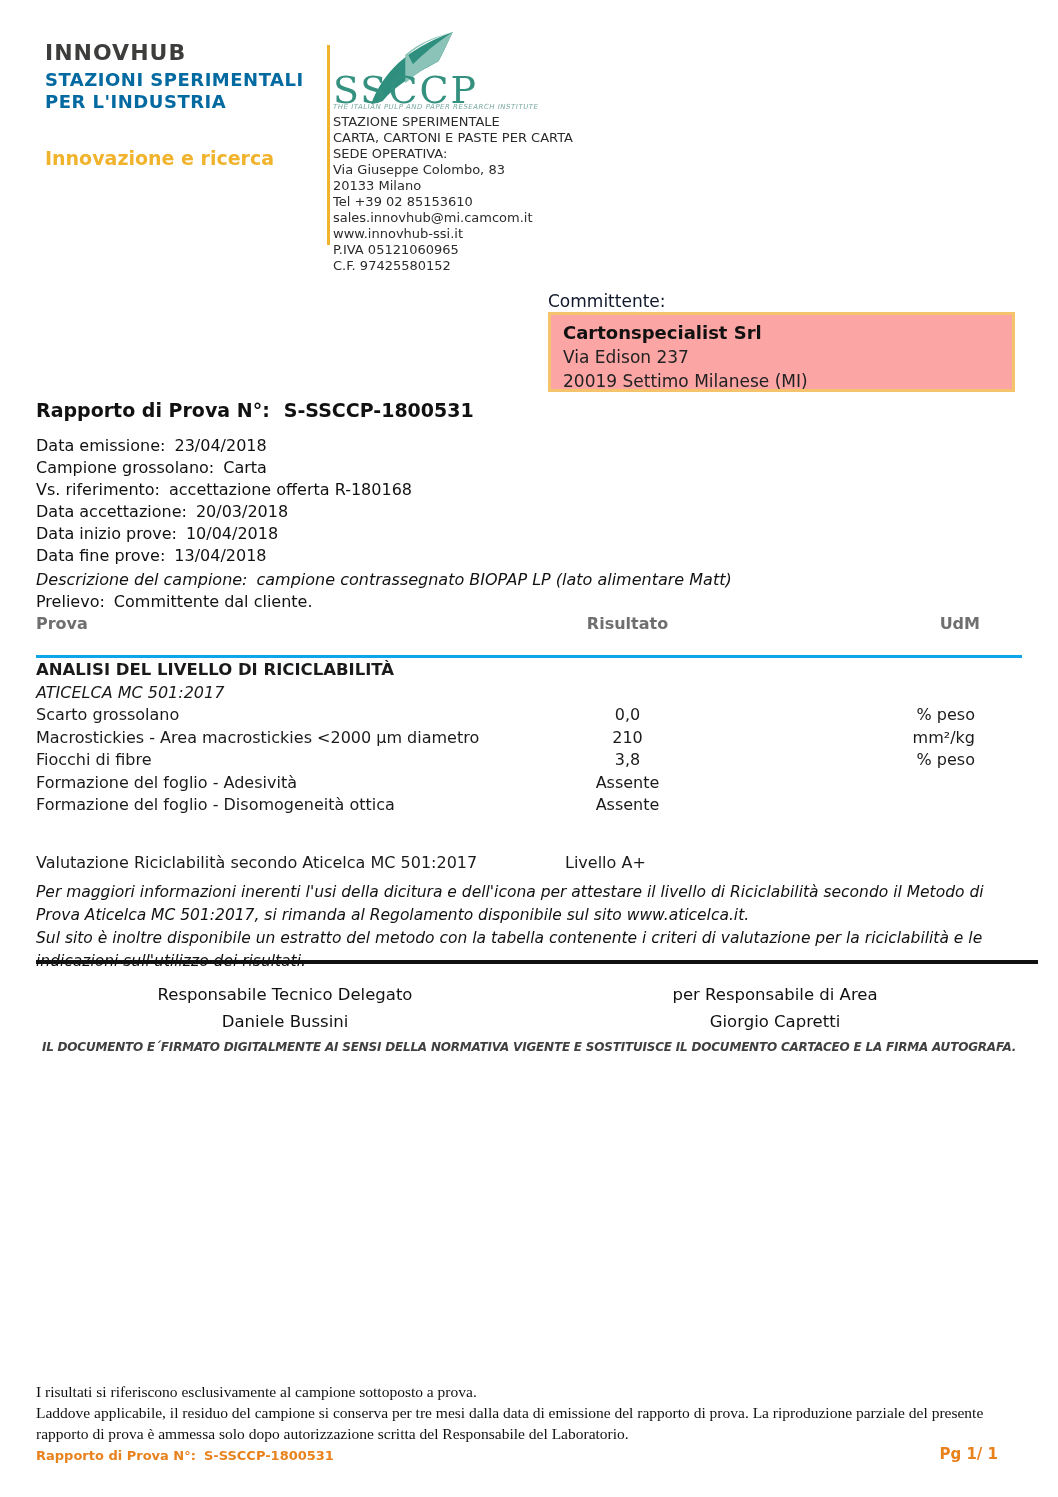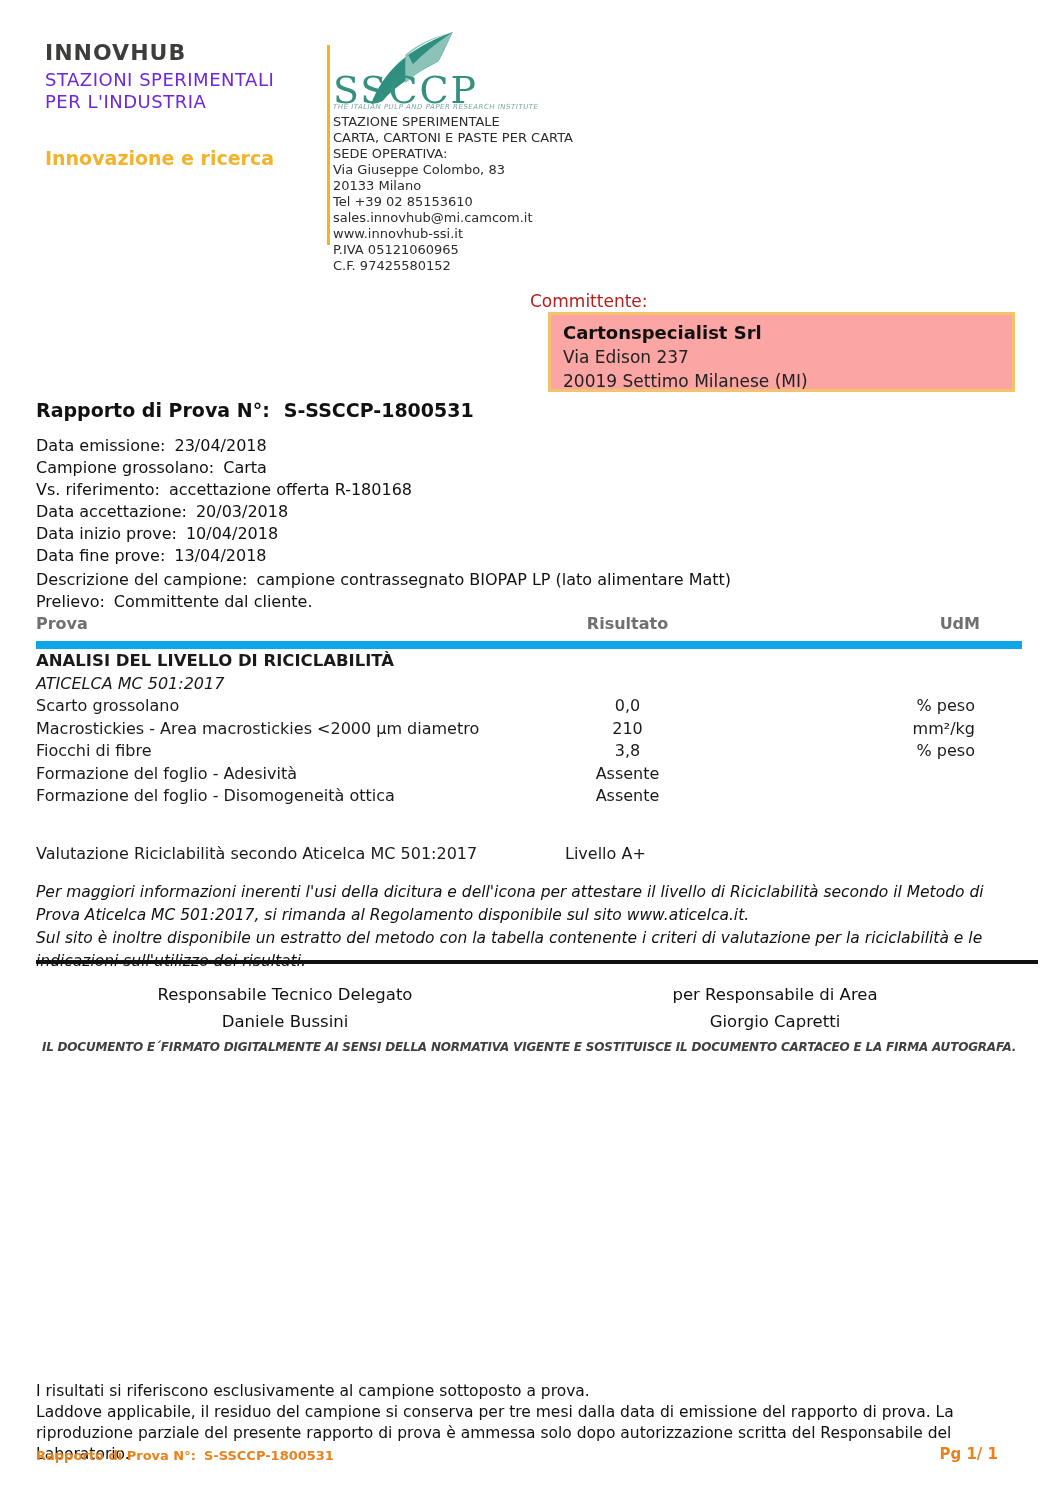--- a/index.html
+++ b/index.html
@@ -9,51 +9,51 @@
     position: relative;
     width: 1038px;
     height: 1497px;
     background: #ffffff;
     overflow: hidden;
   }
 
   
   .brand-block { position: absolute; left: 45px; top: 40px; }
   .brand-name { font-size: 22px; font-weight: bold; color: #3d3d3c; letter-spacing: 1px; }
-  .brand-sub { font-size: 18px; font-weight: normal; color: #6d28d9; letter-spacing: 0.5px; line-height: 22px; margin-top: 4px; }
+  .brand-sub { font-size: 18px; font-weight: bold; color: #0369a1; letter-spacing: 0.5px; line-height: 22px; margin-top: 4px; }
   .brand-tagline { position: absolute; left: 45px; top: 147px; font-size: 19px; font-weight: bold; color: #f1b32b; }
 
   .vert-divider { position: absolute; left: 327px; top: 45px; width: 3px; height: 200px; background: #f1b32b; }
 
   .institute-block { position: absolute; left: 333px; top: 30px; width: 290px; }
   .ssccp-logo-wrap { position: relative; height: 78px; }
   .ssccp-plane { position: absolute; left: 28px; top: 0; }
   .ssccp-word { position: absolute; left: 0; top: 38px; font-family: "DejaVu Serif", "Liberation Serif", serif; font-size: 38px; color: #35917f; letter-spacing: 2px; }
   .ssccp-tagline { position: absolute; left: 333px; top: 103px; font-size: 7px; font-style: italic; color: #7aa9a0; letter-spacing: 0.5px; }
   .institute-address { position: absolute; left: 333px; top: 114px; font-size: 13px; color: #2b2b2b; line-height: 16px; }
 
   
-  .client-label { position: absolute; left: 530px; top: 291px; font-size: 17px; color: #b91c1c; }
+  .client-label { position: absolute; left: 548px; top: 291px; font-size: 17px; color: #0f172a; }
   .client-box {
     position: absolute; left: 548px; top: 312px; width: 467px; height: 80px;
     background: #fca5a5; border: 3px solid #f5c36c; padding: 6px 12px;
   }
   .client-name { font-size: 18px; font-weight: bold; color: #111; line-height: 24px; }
   .client-line { font-size: 17px; color: #222; line-height: 24px; }
 
   
   .report-title { position: absolute; left: 36px; top: 399px; font-size: 19px; font-weight: bold; color: #111; }
   .report-title .num { margin-left: 14px; }
   .meta-block { position: absolute; left: 36px; top: 435px; font-size: 16px; line-height: 22px; color: #111; }
   .meta-row .val { margin-left: 9px; }
-  .meta-row.gap { margin-top: 2px; }
+  .meta-row.gap { margin-top: 2px; font-style: italic; }
 
   
   .tbl { position: absolute; left: 36px; top: 614px; width: 986px; }
-  .tbl-head { display: grid; grid-template-columns: 474px 235px 1fr; color: #6f6f6f; font-weight: bold; font-size: 16px; padding-bottom: 8px; border-bottom: 8px solid #0ea5e9; }
+  .tbl-head { display: grid; grid-template-columns: 474px 235px 1fr; color: #6f6f6f; font-weight: bold; font-size: 16px; padding-bottom: 22px; border-bottom: 3px solid #0ea5e9; }
   .tbl-head .c2 { text-align: center; }
   .tbl-head .c3 { text-align: right; padding-right: 42px; }
   .tbl-section { font-size: 16.5px; font-weight: bold; padding-top: 0; line-height: 23px; }
   .tbl-method { font-size: 16px; font-style: italic; line-height: 23px; }
   .tbl-row { display: grid; grid-template-columns: 474px 235px 1fr; font-size: 16px; line-height: 22.5px; }
   .tbl-row .c2 { text-align: center; }
   .tbl-row .c3 { text-align: right; padding-right: 47px; }
   .tbl-eval { display: grid; grid-template-columns: 474px 1fr; font-size: 16px; margin-top: 36px; }
   .tbl-eval .c2 { padding-left: 55px; }
 
@@ -62,21 +62,21 @@
   .rule-thick { position: absolute; left: 36px; width: 1004px; height: 4px; background: #111; }
   .rule-notes { top: 960px; }
 
   
   .sig { position: absolute; text-align: center; font-size: 16.5px; color: #111; line-height: 27px; }
   .sig-left { left: 120px; top: 981px; width: 330px; }
   .sig-right { left: 610px; top: 981px; width: 330px; }
   .disclaimer { position: absolute; left: 36px; top: 1040px; width: 986px; text-align: center; font-size: 12px; font-style: italic; font-weight: bold; color: #404040; letter-spacing: -0.2px; }
 
   
-  .footer-notes { position: absolute; left: 36px; top: 1381px; width: 992px; font-size: 15.5px; line-height: 21px; color: #111; }
+  .footer-notes { position: absolute; left: 36px; top: 1381px; width: 992px; font-size: 15.5px; line-height: 21px; color: #111; font-family: Liberation Serif, serif; }
   .footer-ref { position: absolute; left: 36px; top: 1448px; font-size: 13px; font-weight: bold; color: #e8821d; }
   .footer-ref .num { margin-left: 8px; }
   .footer-page { position: absolute; right: 40px; top: 1445px; font-size: 15px; font-weight: bold; color: #e8821d; }
 </style>
 </head>
 <body>
 
 <div class="page">
 
   <div class="brand-block">

